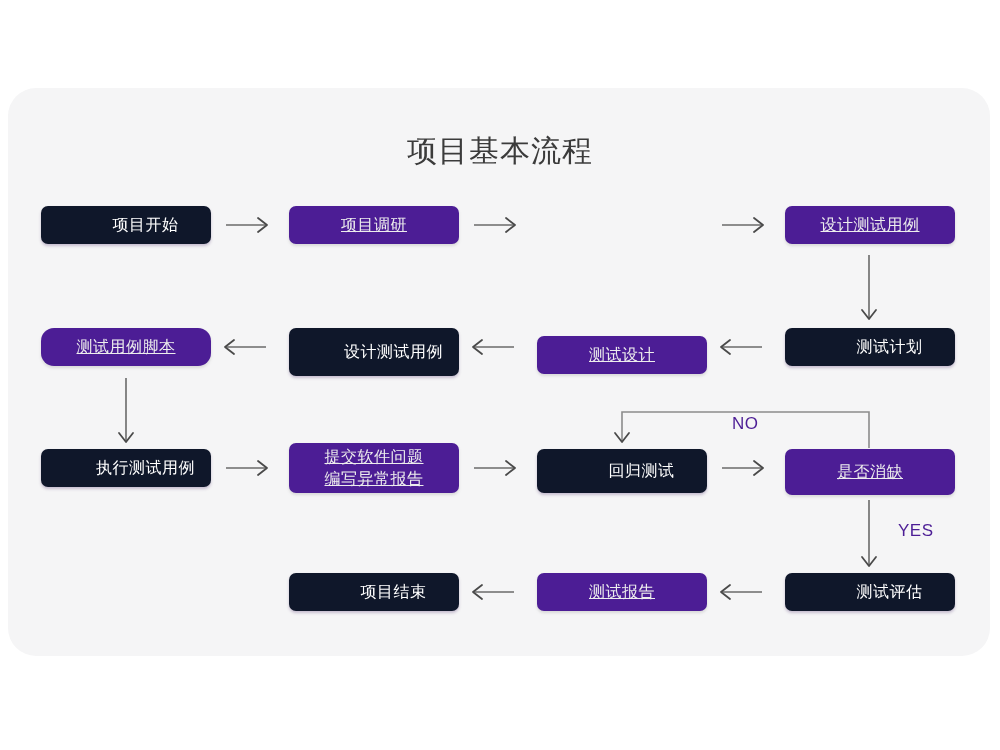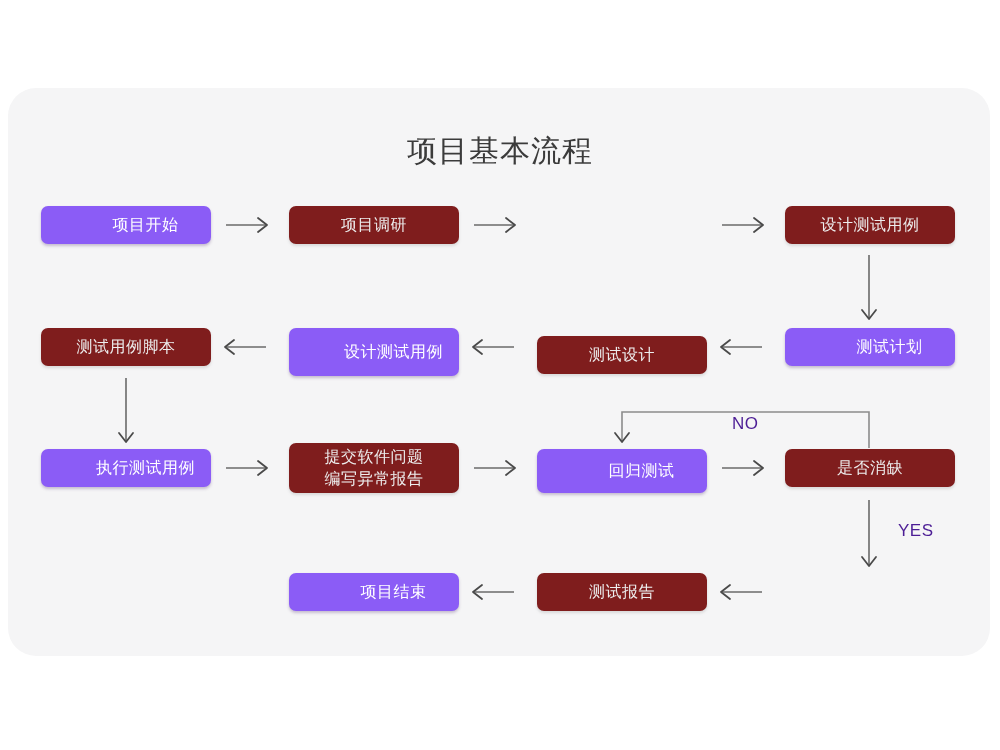--- a/index.html
+++ b/index.html
@@ -47,29 +47,30 @@
     justify-content: center;
     text-align: center;
     border-radius: 7px;
     font-size: 16px;
     line-height: 22px;
     box-sizing: border-box;
     white-space: pre-line;
     letter-spacing: 0.5px;
   }
   .node.purple {
-    background: #8b5cf6;
+    background: #0f172a;
     color: #ffffff;
     box-shadow: 0 2px 3px rgba(90,60,120,0.30);
     padding-left: 39px;
   }
   .node.gray {
-    background: #7f1d1d;
+    background: #4c1d95;
     color: #ededed;
     box-shadow: 0 2px 3px rgba(120,120,120,0.22);
+    text-decoration: underline;
   }
   .edge-label {
     position: absolute;
     font-size: 17px;
     color: #4c1d95;
     letter-spacing: 0.5px;
   }
   svg.arrows {
     position: absolute;
     left: 0; top: 0;
@@ -176,27 +177,28 @@
     </g>
   </svg>
 
   <div class="edge-label" style="left:732px; top:414px;">NO</div>
   <div class="edge-label" style="left:879px; top:521px;margin-left:19px;">YES</div>
 
   <div class="node purple" style="left:41px;  top:206px; width:170px; height:38px;">项目开始</div>
   <div class="node gray" style="left:289px; top:206px; width:170px; height:38px;">项目调研</div>
   <div class="node gray" style="left:785px; top:206px; width:170px; height:38px;">设计测试用例</div>
 
-  <div class="node gray" style="left:41px;  top:328px; width:170px; height:38px;">测试用例脚本</div>
+  <div class="node gray" style="left:41px;  top:328px; width:170px; height:38px;border-radius:13px;">测试用例脚本</div>
   <div class="node purple" style="left:289px; top:328px; width:170px; height:48px;">设计测试用例</div>
   <div class="node gray" style="left:537px; top:336px; width:170px; height:38px;">测试设计</div>
   <div class="node purple" style="left:785px; top:328px; width:170px; height:38px;">测试计划</div>
 
   <div class="node purple" style="left:41px;  top:449px; width:170px; height:38px;">执行测试用例</div>
   <div class="node gray" style="left:289px; top:443px; width:170px; height:50px;">提交软件问题
 编写异常报告</div>
   <div class="node purple" style="left:537px; top:449px; width:170px; height:44px;">回归测试</div>
-  <div class="node gray" style="left:785px; top:449px; width:170px; height:38px;">是否消缺</div>
+  <div class="node gray" style="left:785px; top:449px; width:170px; height:46px;">是否消缺</div>
 
   <div class="node purple" style="left:289px; top:573px; width:170px; height:38px;">项目结束</div>
   <div class="node gray" style="left:537px; top:573px; width:170px; height:38px;">测试报告</div>
+  <div class="node purple" style="left:785px; top:573px; width:170px; height:38px;">测试评估</div>
 
 </div>
 
 </body></html>

